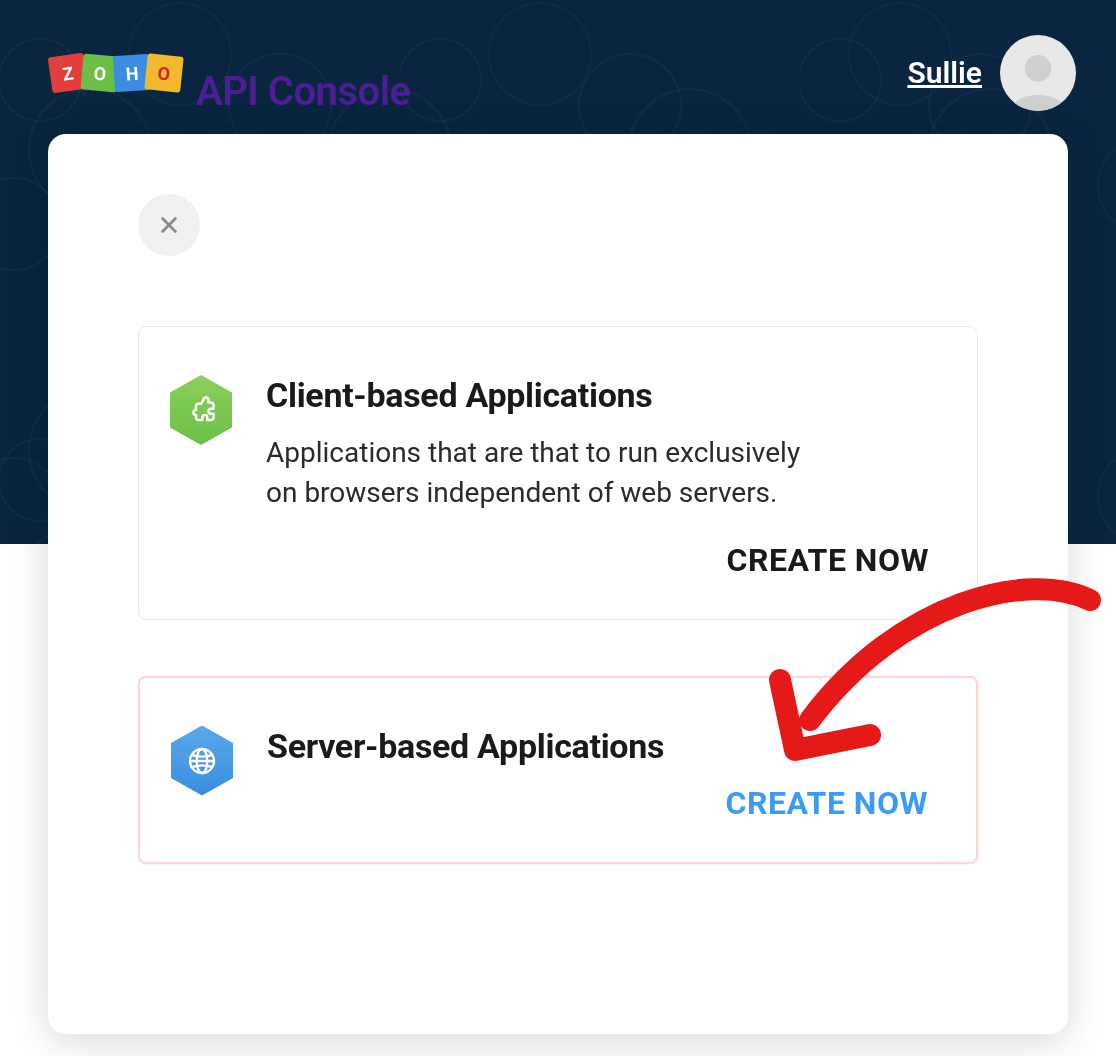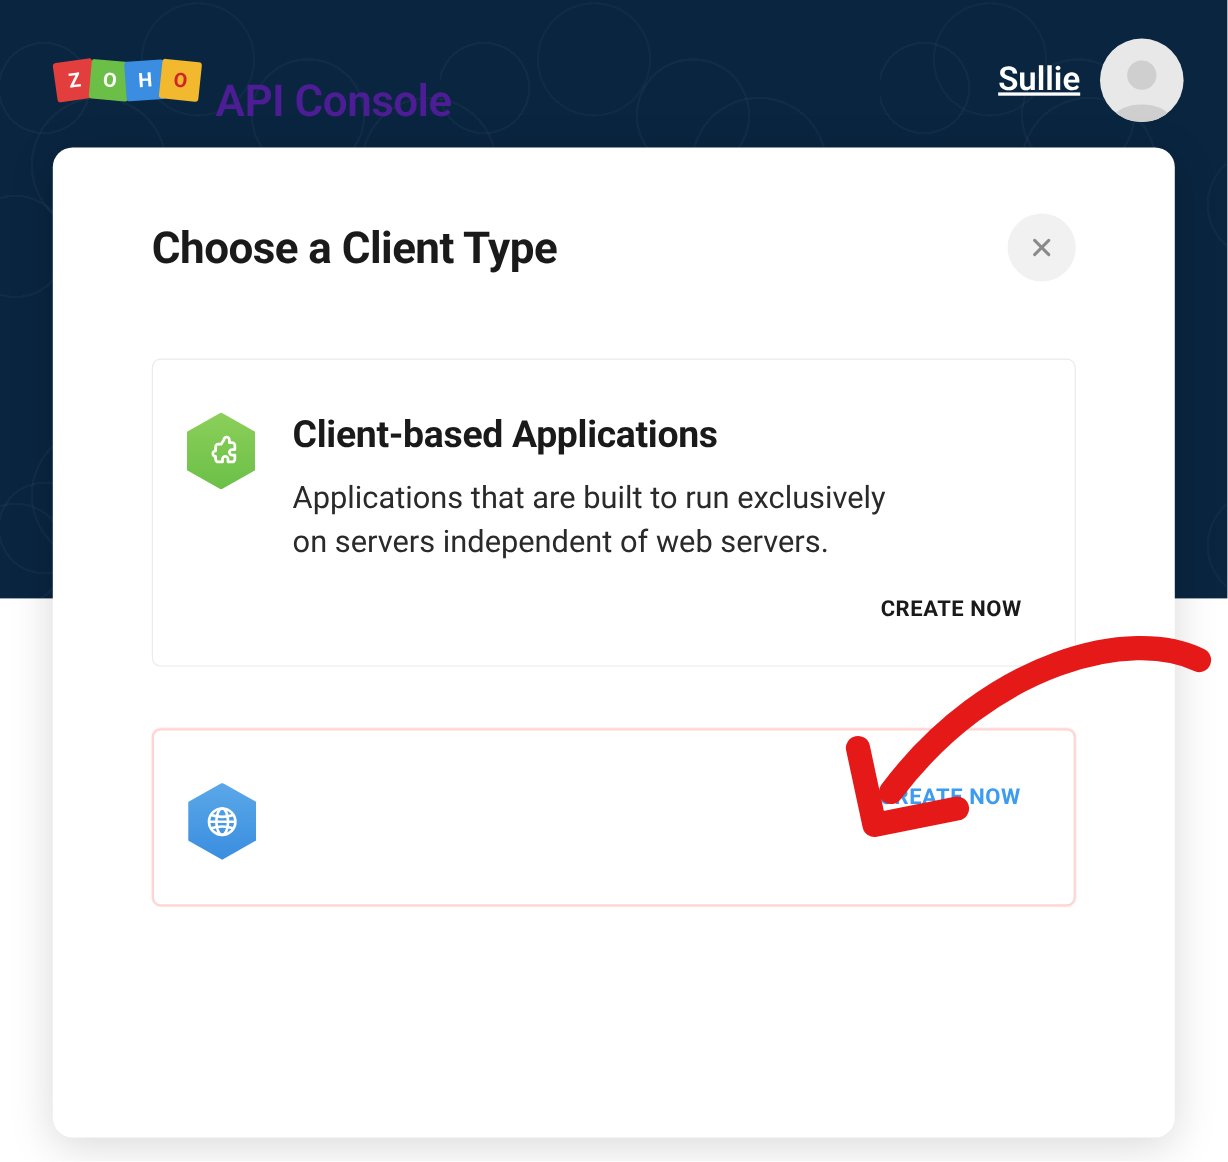--- a/index.html
+++ b/index.html
@@ -159,21 +159,21 @@
     }
     .card-desc {
       font-size: 28px;
       line-height: 1.42;
       color: #2a2a2a;
       margin-bottom: 28px;
       max-width: 560px;
     }
     .card-action {
       text-align: right;
-      font-size: 20px;
+      font-size: 32px;
       font-weight: 700;
       letter-spacing: 0.5px;
       cursor: pointer;
     }
     .card-action.dark { color: #1a1a1a; }
     .card-action.accent { color: #3b9cf2; }
     .hexagon {
       width: 62px;
       height: 70px;
       background: linear-gradient(180deg, #8bd05a 0%, #6bbf47 100%);
@@ -220,57 +220,57 @@
       <svg viewBox="0 0 24 24" fill="#cfcfcf">
         <circle cx="12" cy="8" r="5"></circle>
         <path d="M2 24 C2 16, 22 16, 22 24 Z"></path>
       </svg>
     </div>
   </div>
 </div>
 
 <div class="modal">
   <div class="modal-header">
-    <div class="modal-title">Choose a Client Type</div>
     <button class="close-btn">
       <svg viewBox="0 0 24 24" fill="none" stroke="currentColor" stroke-width="3" stroke-linecap="round">
         <line x1="5" y1="5" x2="19" y2="19"></line>
         <line x1="19" y1="5" x2="5" y2="19"></line>
       </svg>
     </button>
   </div>
 
   <div class="card">
     <div class="card-icon">
       <div class="hexagon">
         <svg width="30" height="30" viewBox="0 0 24 24" fill="none" stroke="#ffffff" stroke-width="2">
           <path d="M14 4 a2 2 0 1 1 4 0 v2 h2 a2 2 0 0 1 2 2 v3 h-2 a2 2 0 1 0 0 4 h2 v3 a2 2 0 0 1 -2 2 h-3 v-2 a2 2 0 1 0 -4 0 v2 h-3 a2 2 0 0 1 -2 -2 v-2 a2 2 0 1 1 0 -4 v-3 a2 2 0 0 1 2 -2 h2 z" stroke-linejoin="round"></path>
         </svg>
       </div>
     </div>
     <div class="card-body">
       <div class="card-title">Client-based Applications</div>
-      <div class="card-desc">Applications that are built to run exclusively on servers independent of web servers.</div>
+      <div class="card-desc">Applications that are that to run exclusively on browsers independent of web servers.</div>
       <div class="card-action dark">CREATE NOW</div>
     </div>
   </div>
 
   <div class="card highlight">
     <div class="card-icon">
       <div class="hexagon-blue">
         <svg width="32" height="32" viewBox="0 0 24 24" fill="none" stroke="#ffffff" stroke-width="1.8">
           <circle cx="12" cy="12" r="9"></circle>
           <ellipse cx="12" cy="12" rx="4" ry="9"></ellipse>
           <line x1="3" y1="12" x2="21" y2="12"></line>
           <path d="M4.5 7.5 Q12 10 19.5 7.5"></path>
           <path d="M4.5 16.5 Q12 14 19.5 16.5"></path>
         </svg>
       </div>
     </div>
     <div class="card-body">
+      <div class="card-title">Server-based Applications</div>
       <div class="card-action accent">CREATE NOW</div>
     </div>
   </div>
 </div>
 
 <svg class="annotation-arrow" width="400" height="280" viewBox="0 0 400 280">
   <path d="M 370 60 C 310 30, 180 60, 90 180" stroke="#e61919" stroke-width="22" fill="none" stroke-linecap="round"></path>
   <path d="M 60 140 L 75 210 L 150 195" stroke="#e61919" stroke-width="22" fill="none" stroke-linecap="round" stroke-linejoin="round"></path>
 </svg>
 

